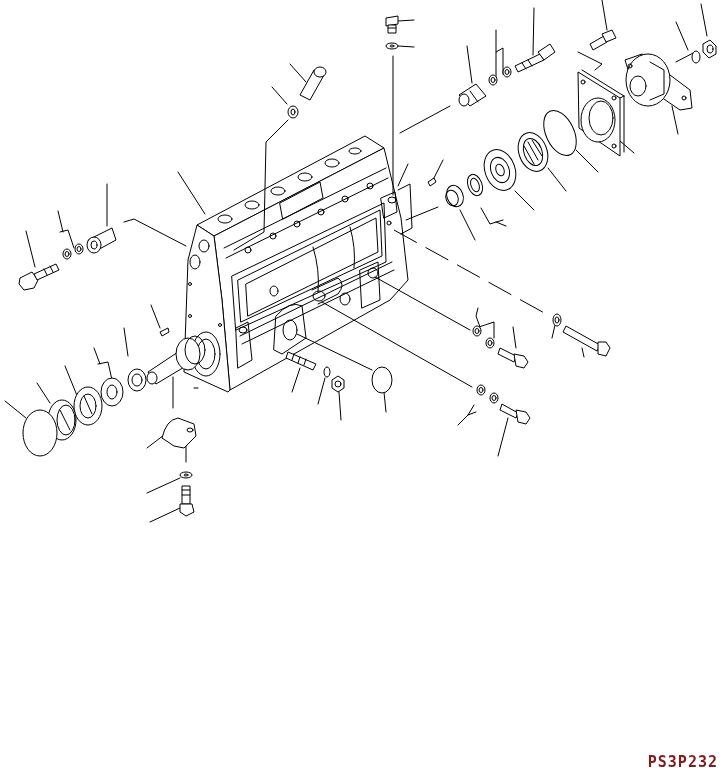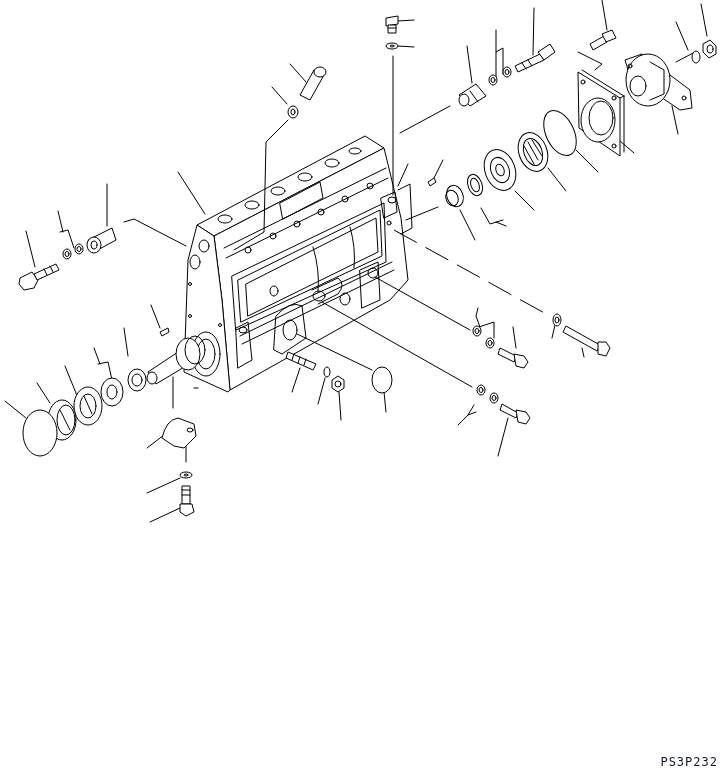--- a/index.html
+++ b/index.html
@@ -4,22 +4,22 @@
 <style>
   html, body { margin: 0; padding: 0; background: #ffffff; }
   body { width: 720px; height: 775px; position: relative; overflow: hidden; font-family: "DejaVu Sans Mono", monospace; }
   #diagram { position: absolute; left: 0; top: 0; width: 720px; height: 775px; }
   #diagram svg { display: block; }
   .ln { stroke: #000; stroke-width: 1; fill: none; stroke-linecap: round; stroke-linejoin: round; }
   .fl { stroke: #000; stroke-width: 1; fill: #fff; stroke-linejoin: round; }
   .dash { stroke: #000; stroke-width: 1; fill: none; stroke-dasharray: 26 10; }
   #code {
     position: absolute; right: 2px; top: 754px;
-    font-family: "DejaVu Sans Mono", monospace; font-size: 12px; letter-spacing: 1px;
-    color: #0f172a; line-height: 16px;
+    font-family: "DejaVu Sans Mono", monospace; font-size: 15px; letter-spacing: 1px;
+    color: #7f1d1d; line-height: 16px; font-weight: bold;
   }
 </style>
 </head>
 <body>
 
 <div id="diagram">
 <svg width="720" height="775" viewBox="0 0 720 775" xmlns="http://www.w3.org/2000/svg">
 
   <g>
 

